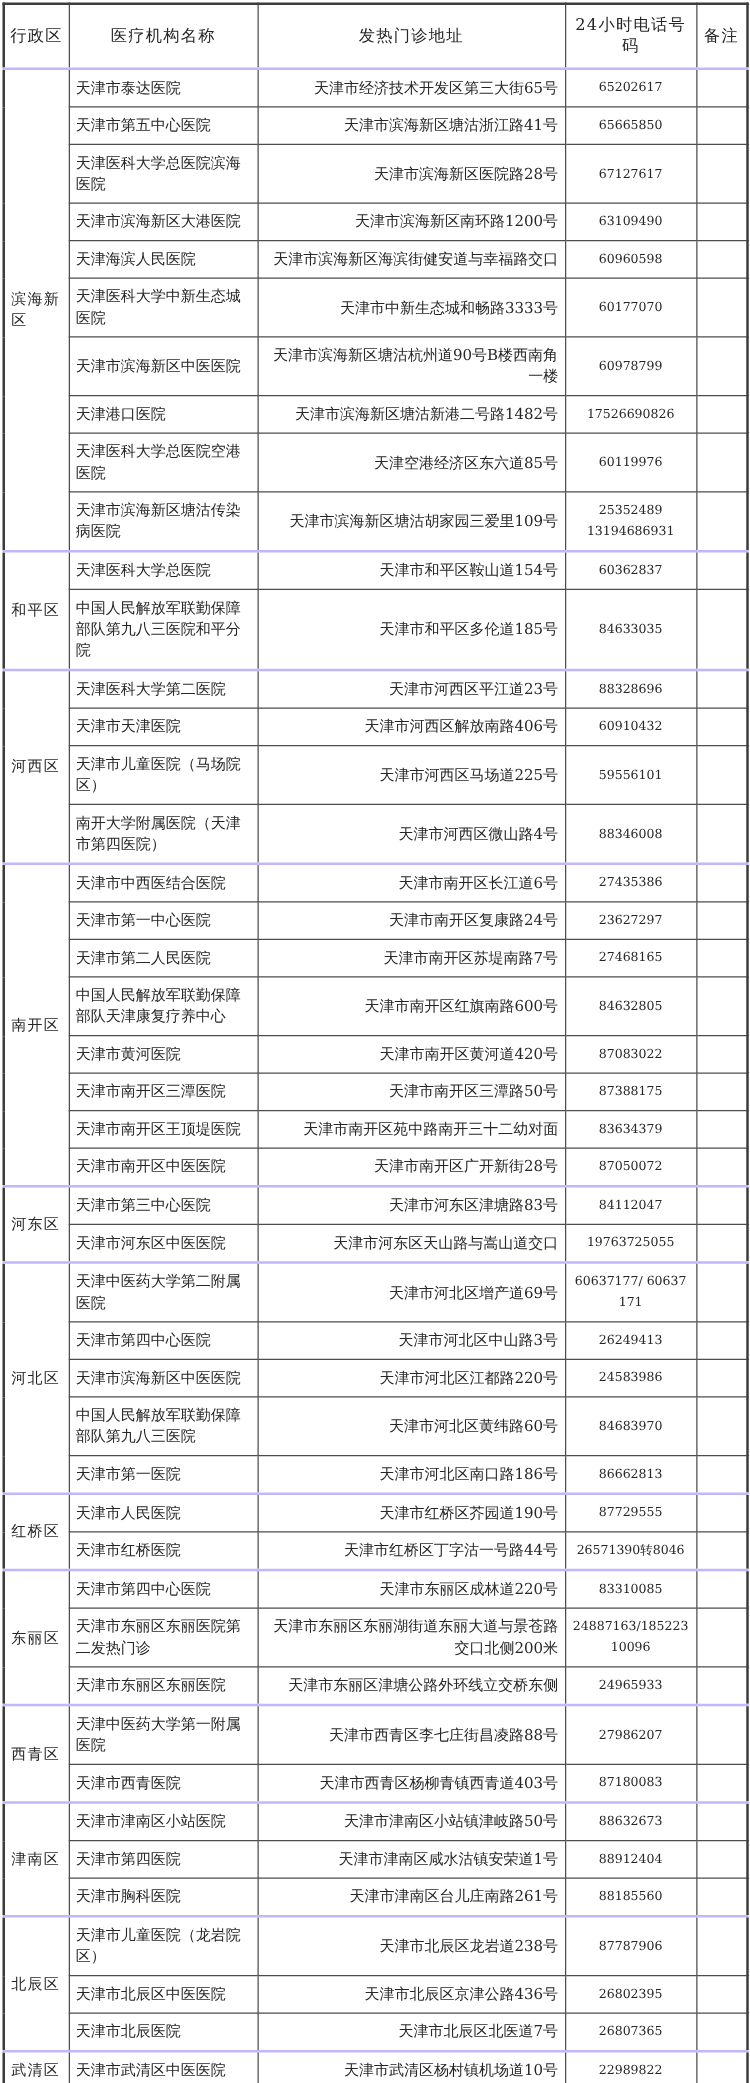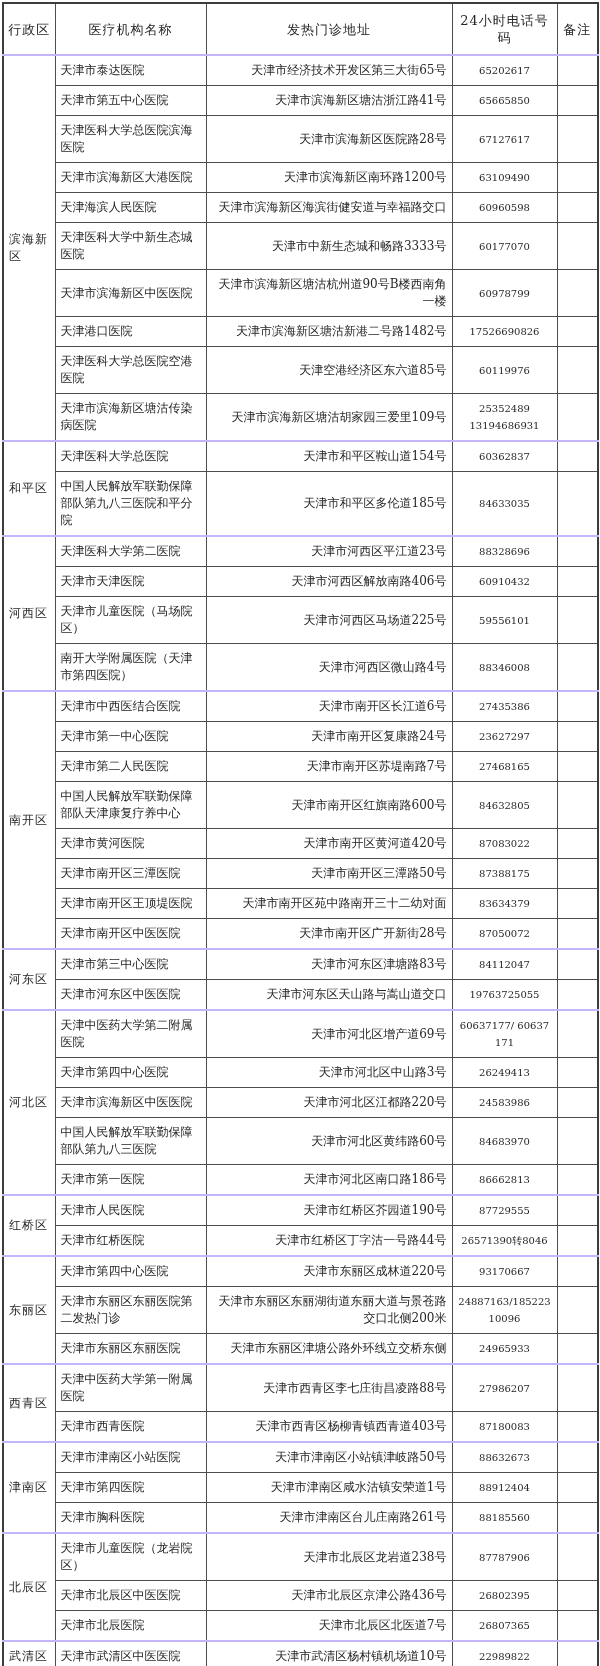--- a/index.html
+++ b/index.html
@@ -274,21 +274,21 @@
         <tr>
           <td class="name">天津市红桥医院</td>
           <td class="addr">天津市红桥区丁字沽一号路44号</td>
           <td class="phone">26571390转8046</td>
           <td class="note"></td>
         </tr>
         <tr class="group-first">
           <td class="district" rowspan="3">东丽区</td>
           <td class="name">天津市第四中心医院</td>
           <td class="addr">天津市东丽区成林道220号</td>
-          <td class="phone">93170667</td>
+          <td class="phone">83310085</td>
           <td class="note"></td>
         </tr>
         <tr>
           <td class="name">天津市东丽区东丽医院第二发热门诊</td>
           <td class="addr">天津市东丽区东丽湖街道东丽大道与景苍路交口北侧200米</td>
           <td class="phone">24887163/18522310096</td>
           <td class="note"></td>
         </tr>
         <tr>
           <td class="name">天津市东丽区东丽医院</td>

